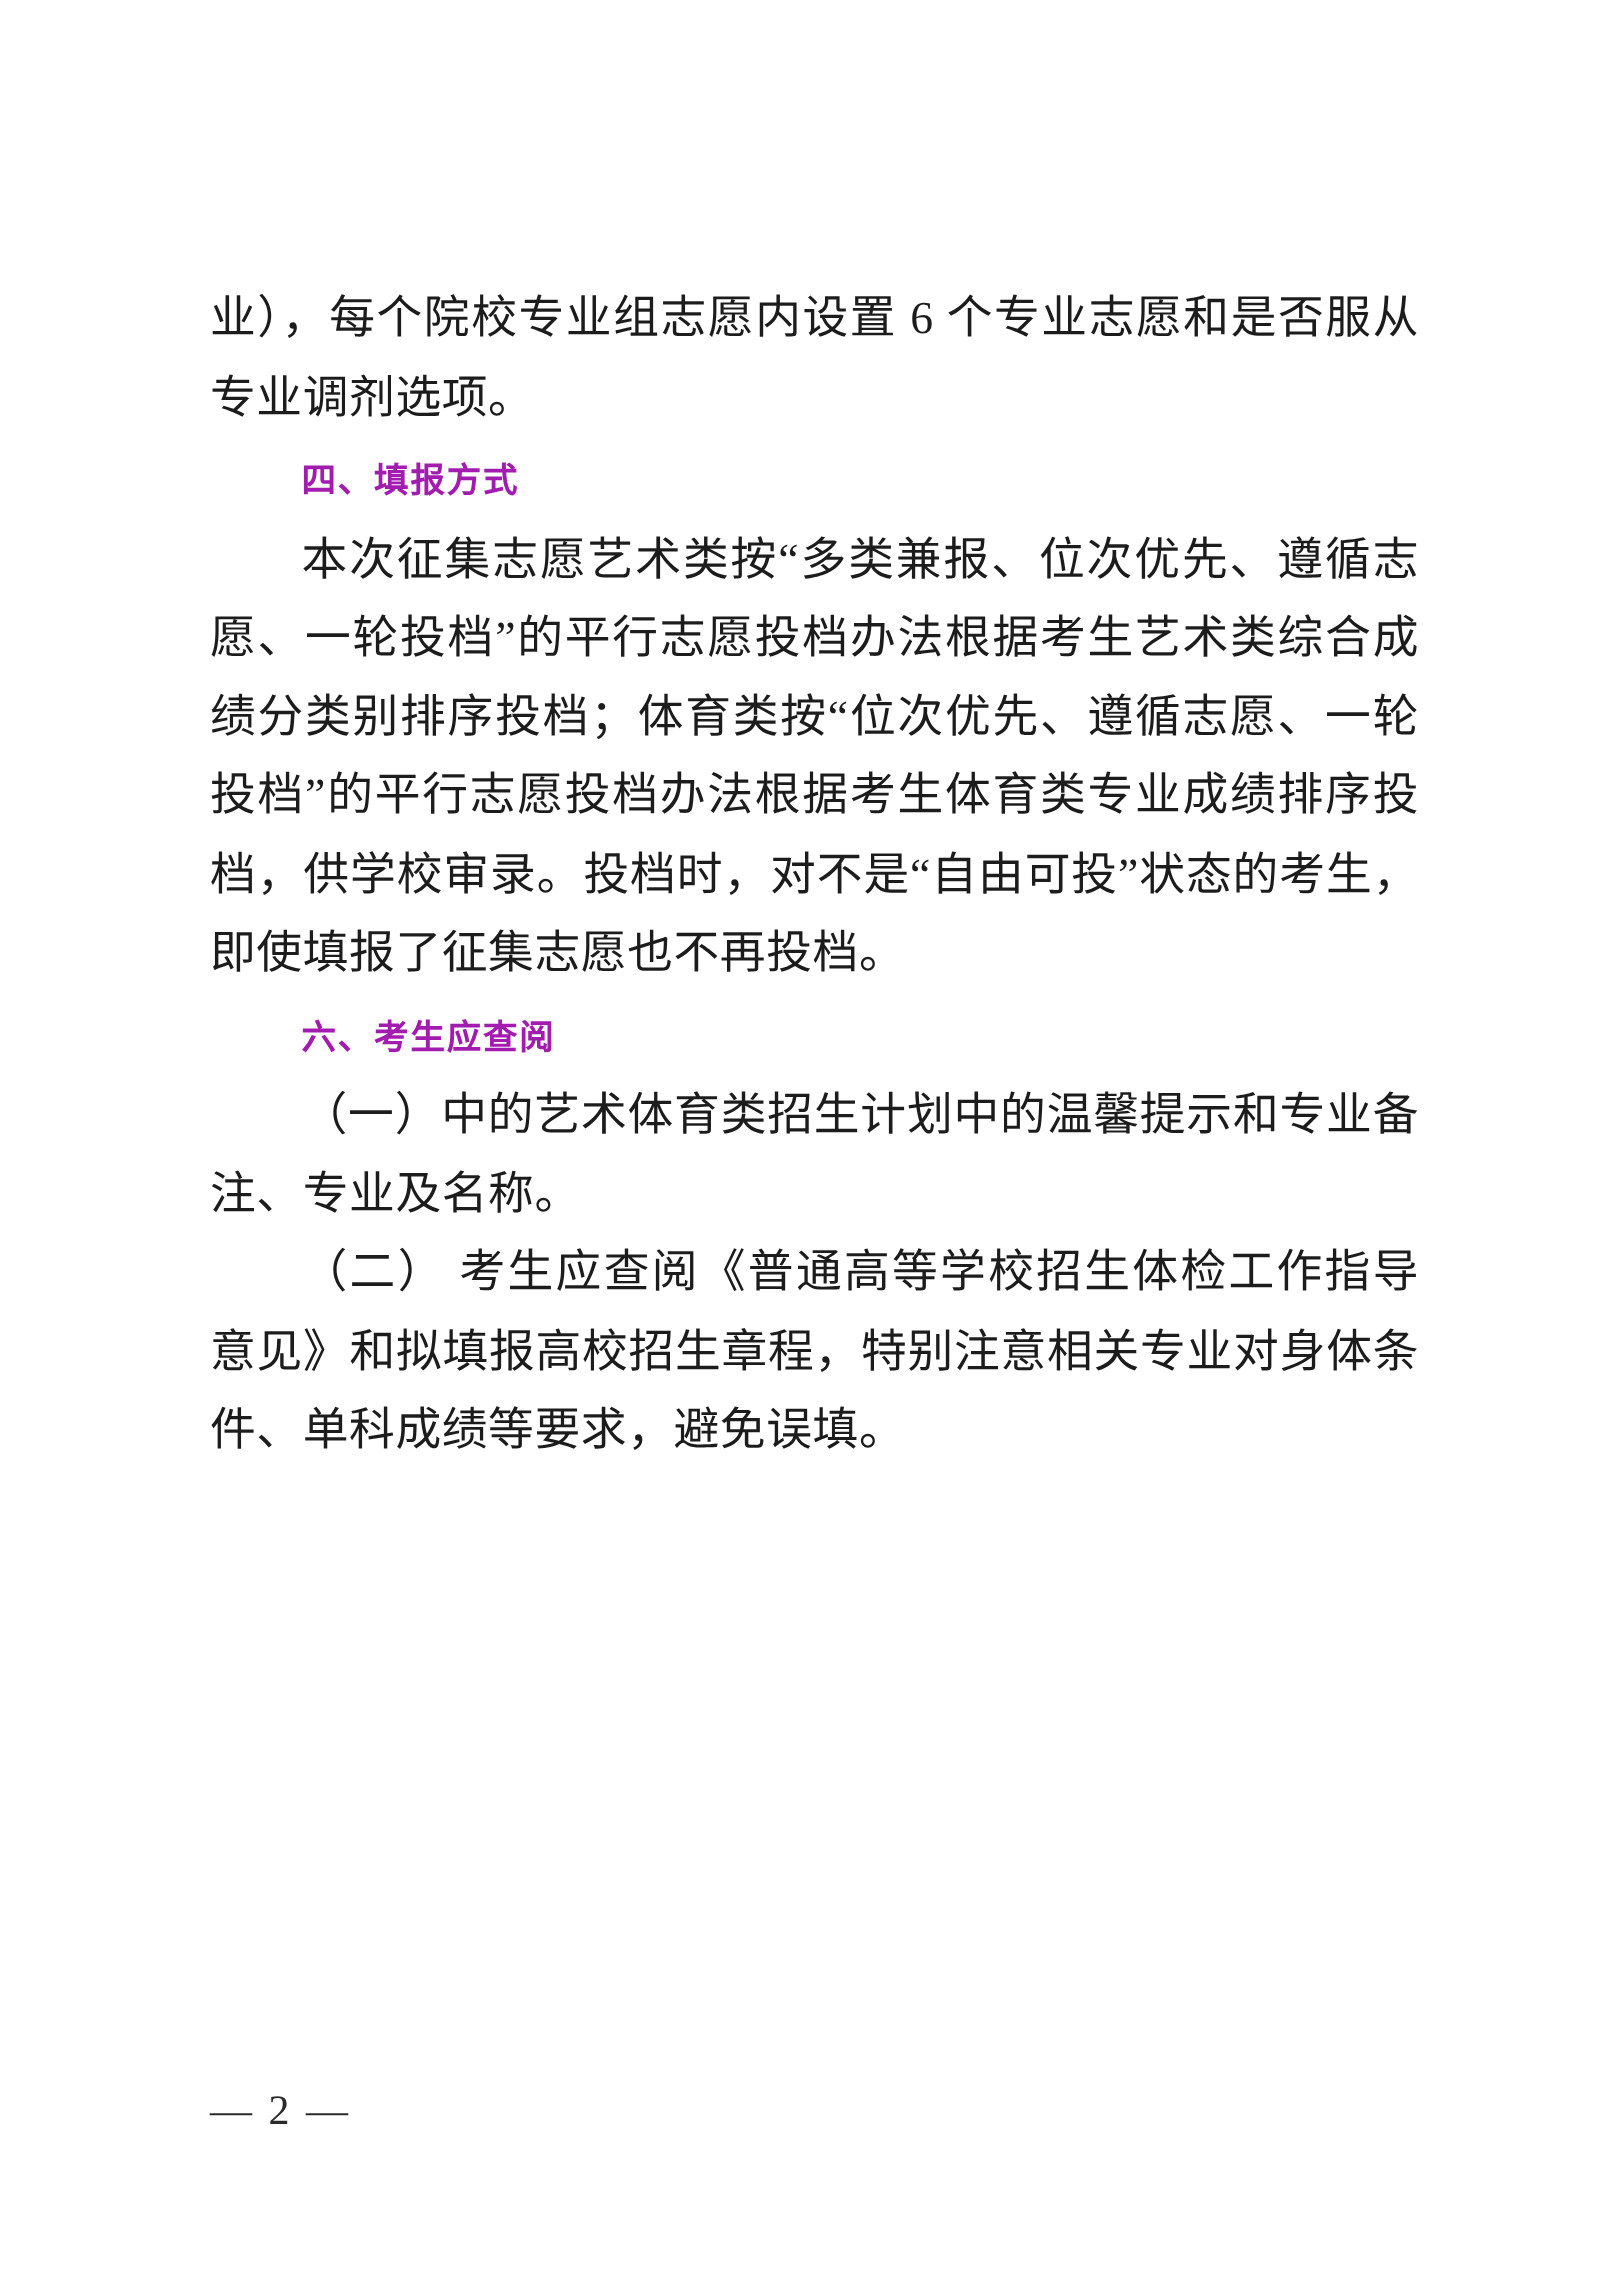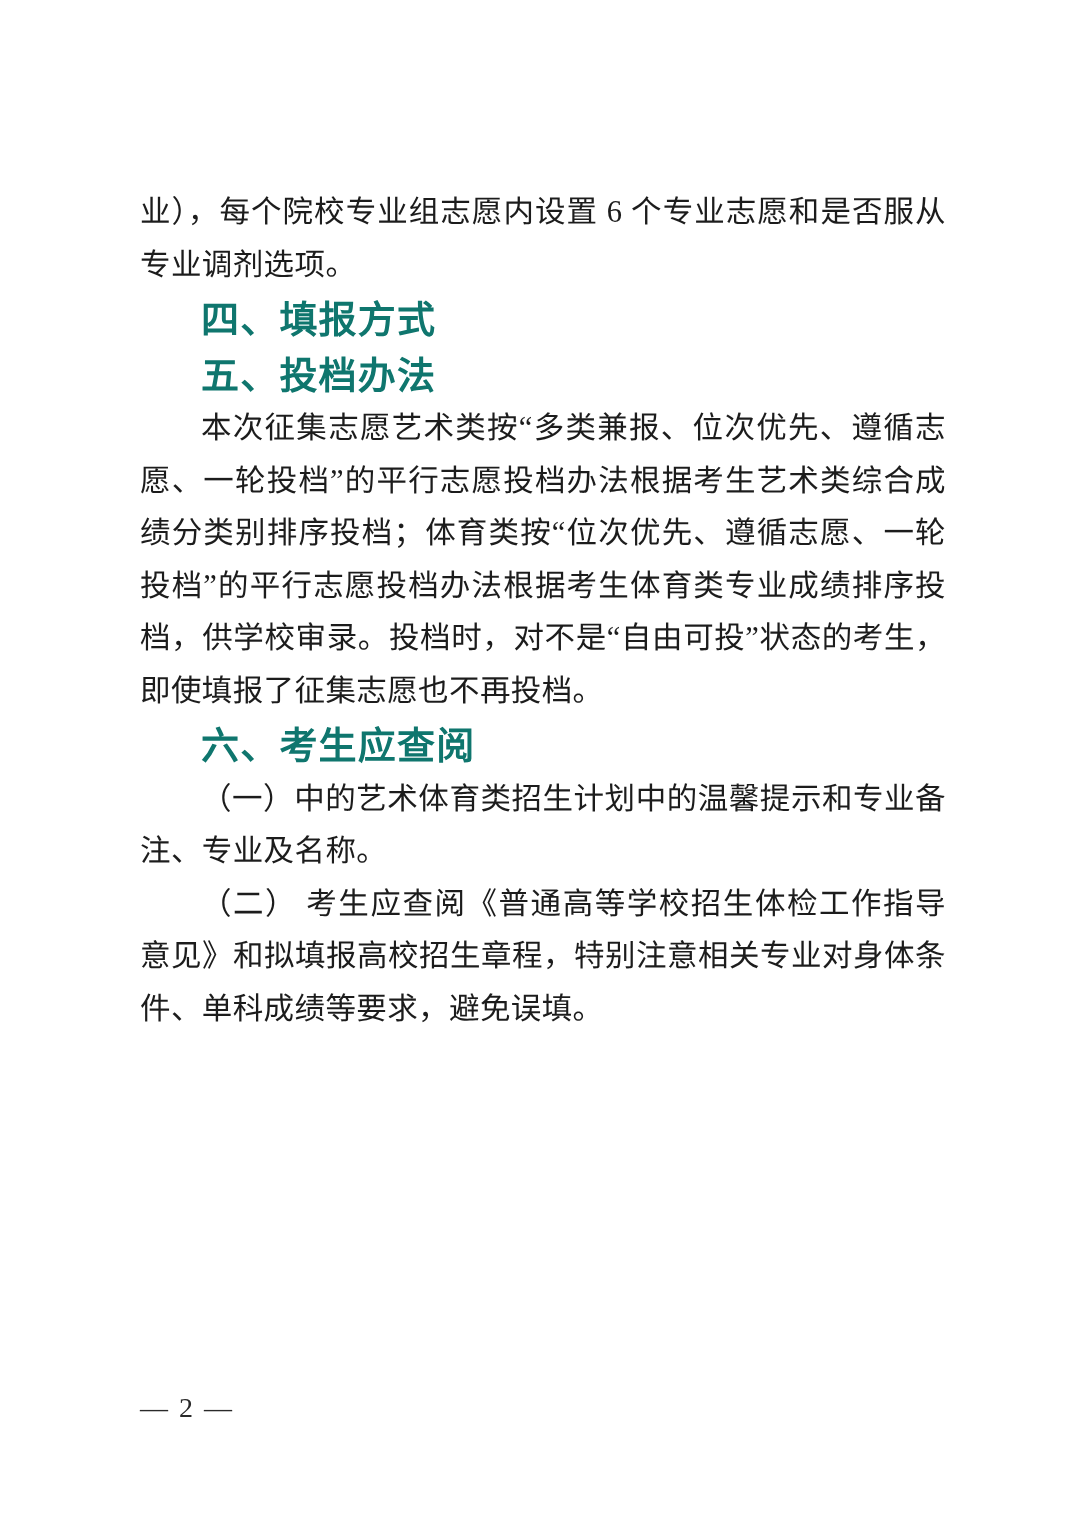--- a/index.html
+++ b/index.html
@@ -41,24 +41,24 @@
   }
   .para.cont {
     text-indent: 0;
   }
   .para.indent {
     text-indent: 61px;
   }
   
   .heading {
     font-family: "Liberation Sans", "DejaVu Sans", sans-serif;
-    font-size: 38px;
+    font-size: 23px;
     line-height: 52.5px;
     font-weight: 700;
-    color: #0f766e;
+    color: #a21caf;
     text-indent: 61px;
     letter-spacing: 1.2px;
     margin: 0;
   }
   .gap-before-heading { margin-top: 3px; }
   
   .latin {
     font-family: "Liberation Serif", "DejaVu Serif", serif;
     letter-spacing: 0;
   }
@@ -91,21 +91,20 @@
 
 <div class="page">
 
   <div class="doc-body">
 
     <p class="para cont">业），每个院校专业组志愿内设置 6 个专业志愿和是否服从专业调剂选项。</p>
 
     <h2 class="heading gap-before-heading">四、填报方式</h2>
 
 
-    <h2 class="heading gap-before-heading">五、投档办法</h2>
 
     <p class="para indent">本次征集志愿艺术类按“多类兼报、位次优先、遵循志愿、一轮投档”的平行志愿投档办法根据考生艺术类综合成绩分类别排序投档；体育类按“位次优先、遵循志愿、一轮投档”的平行志愿投档办法根据考生体育类专业成绩排序投档，供学校审录。投档时，对不是“自由可投”状态的考生，即使填报了征集志愿也不再投档。</p>
 
     <h2 class="heading gap-before-heading">六、考生应查阅</h2>
 
     <p class="para indent">（一）中的艺术体育类招生计划中的温馨提示和专业备注、专业及名称。</p>
 
     <p class="para indent">（二） 考生应查阅《普通高等学校招生体检工作指导意见》和拟填报高校招生章程，特别注意相关专业对身体条件、单科成绩等要求，避免误填。</p>
 
 

